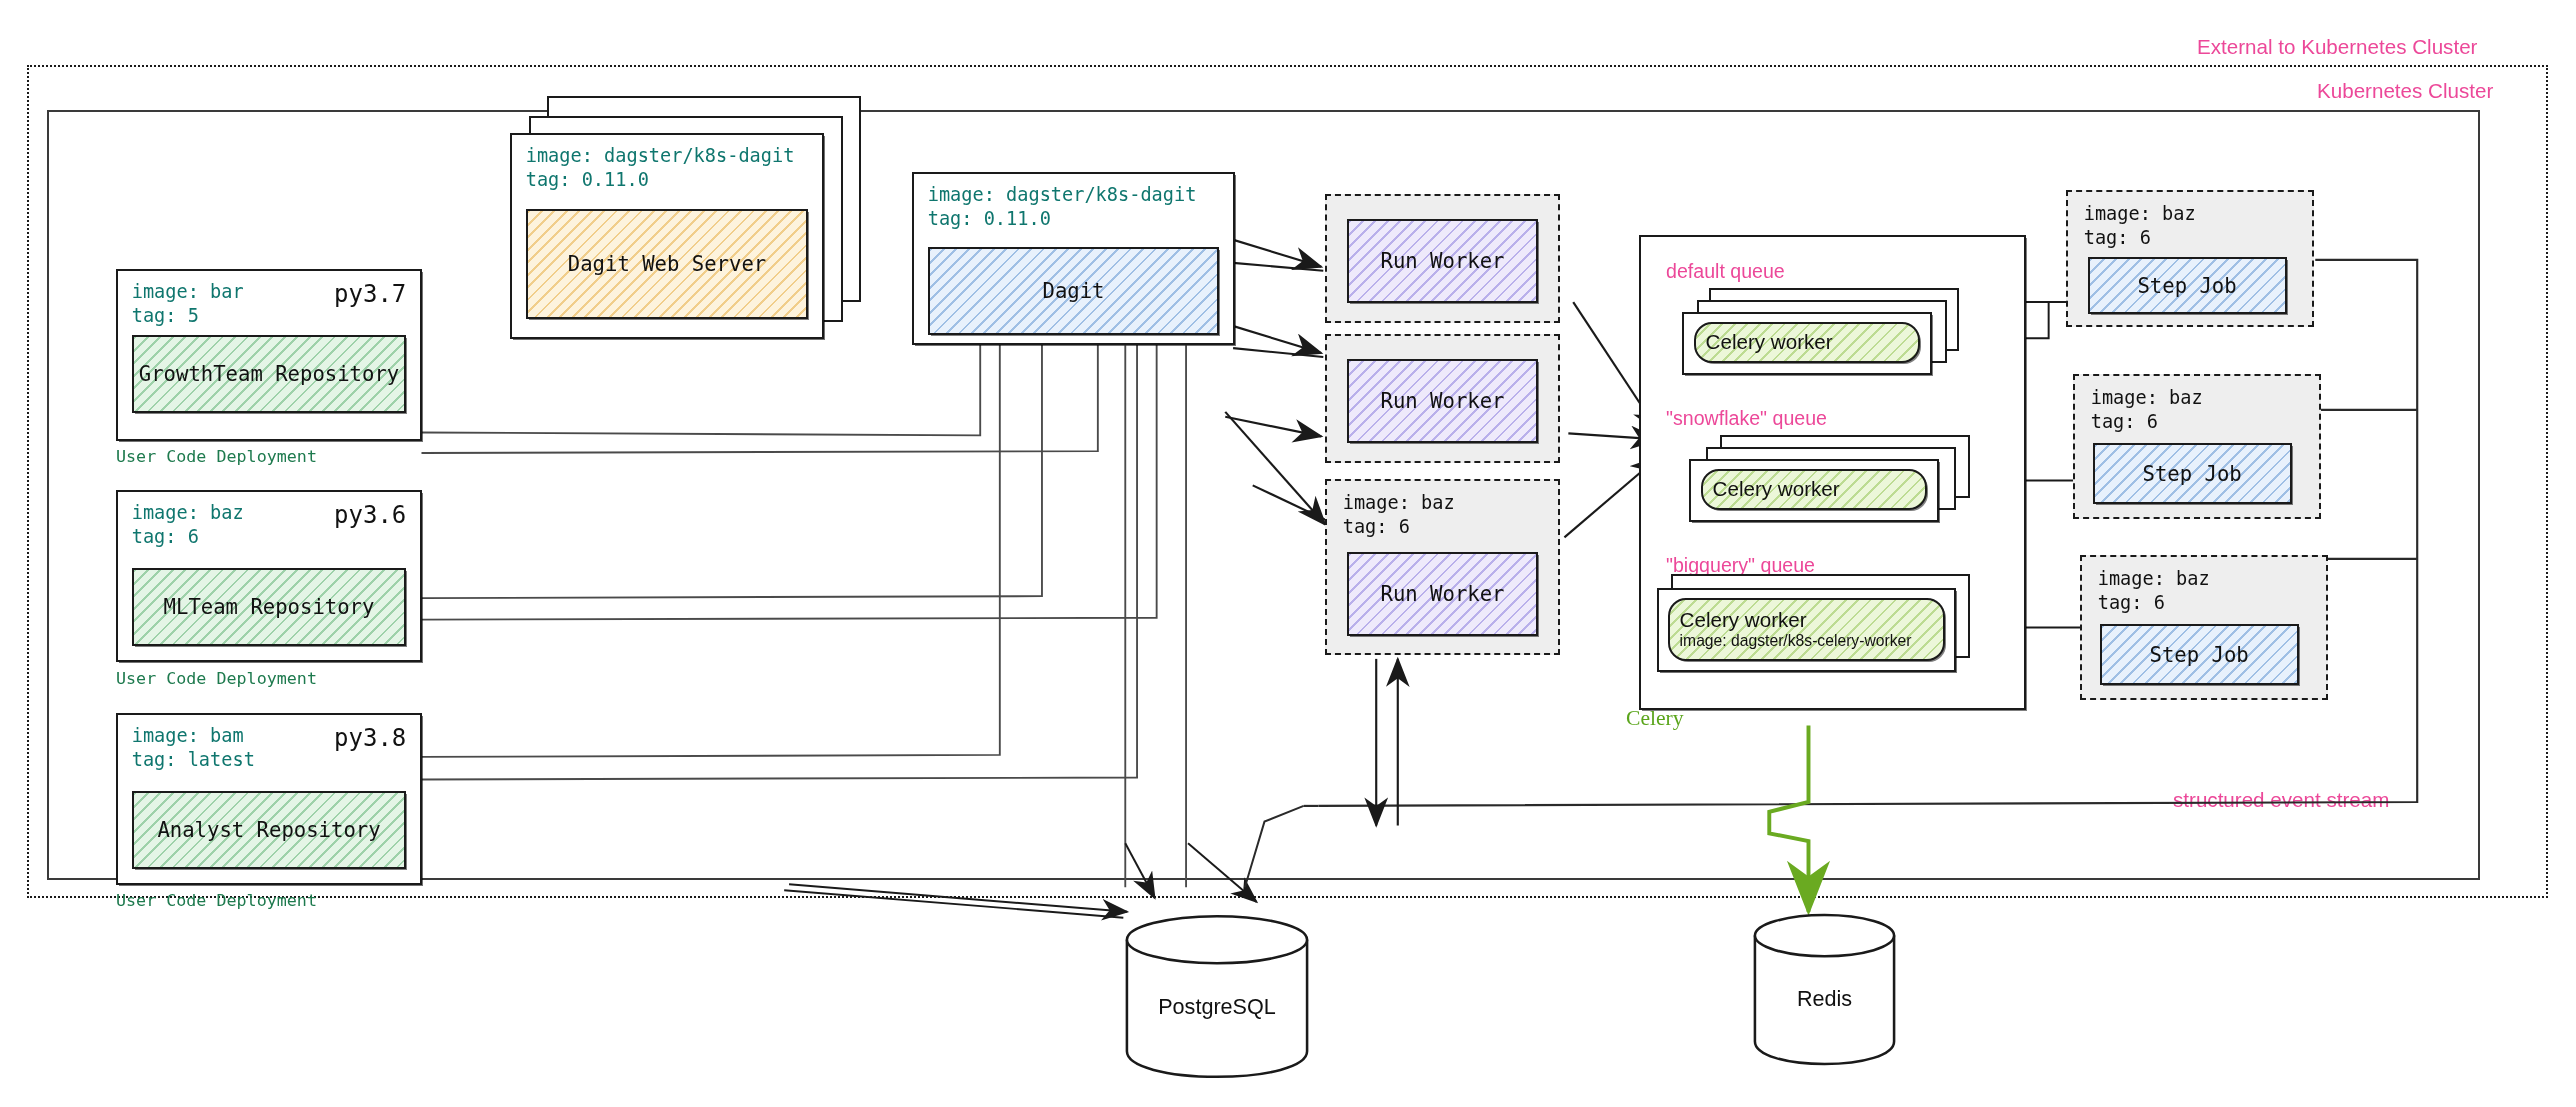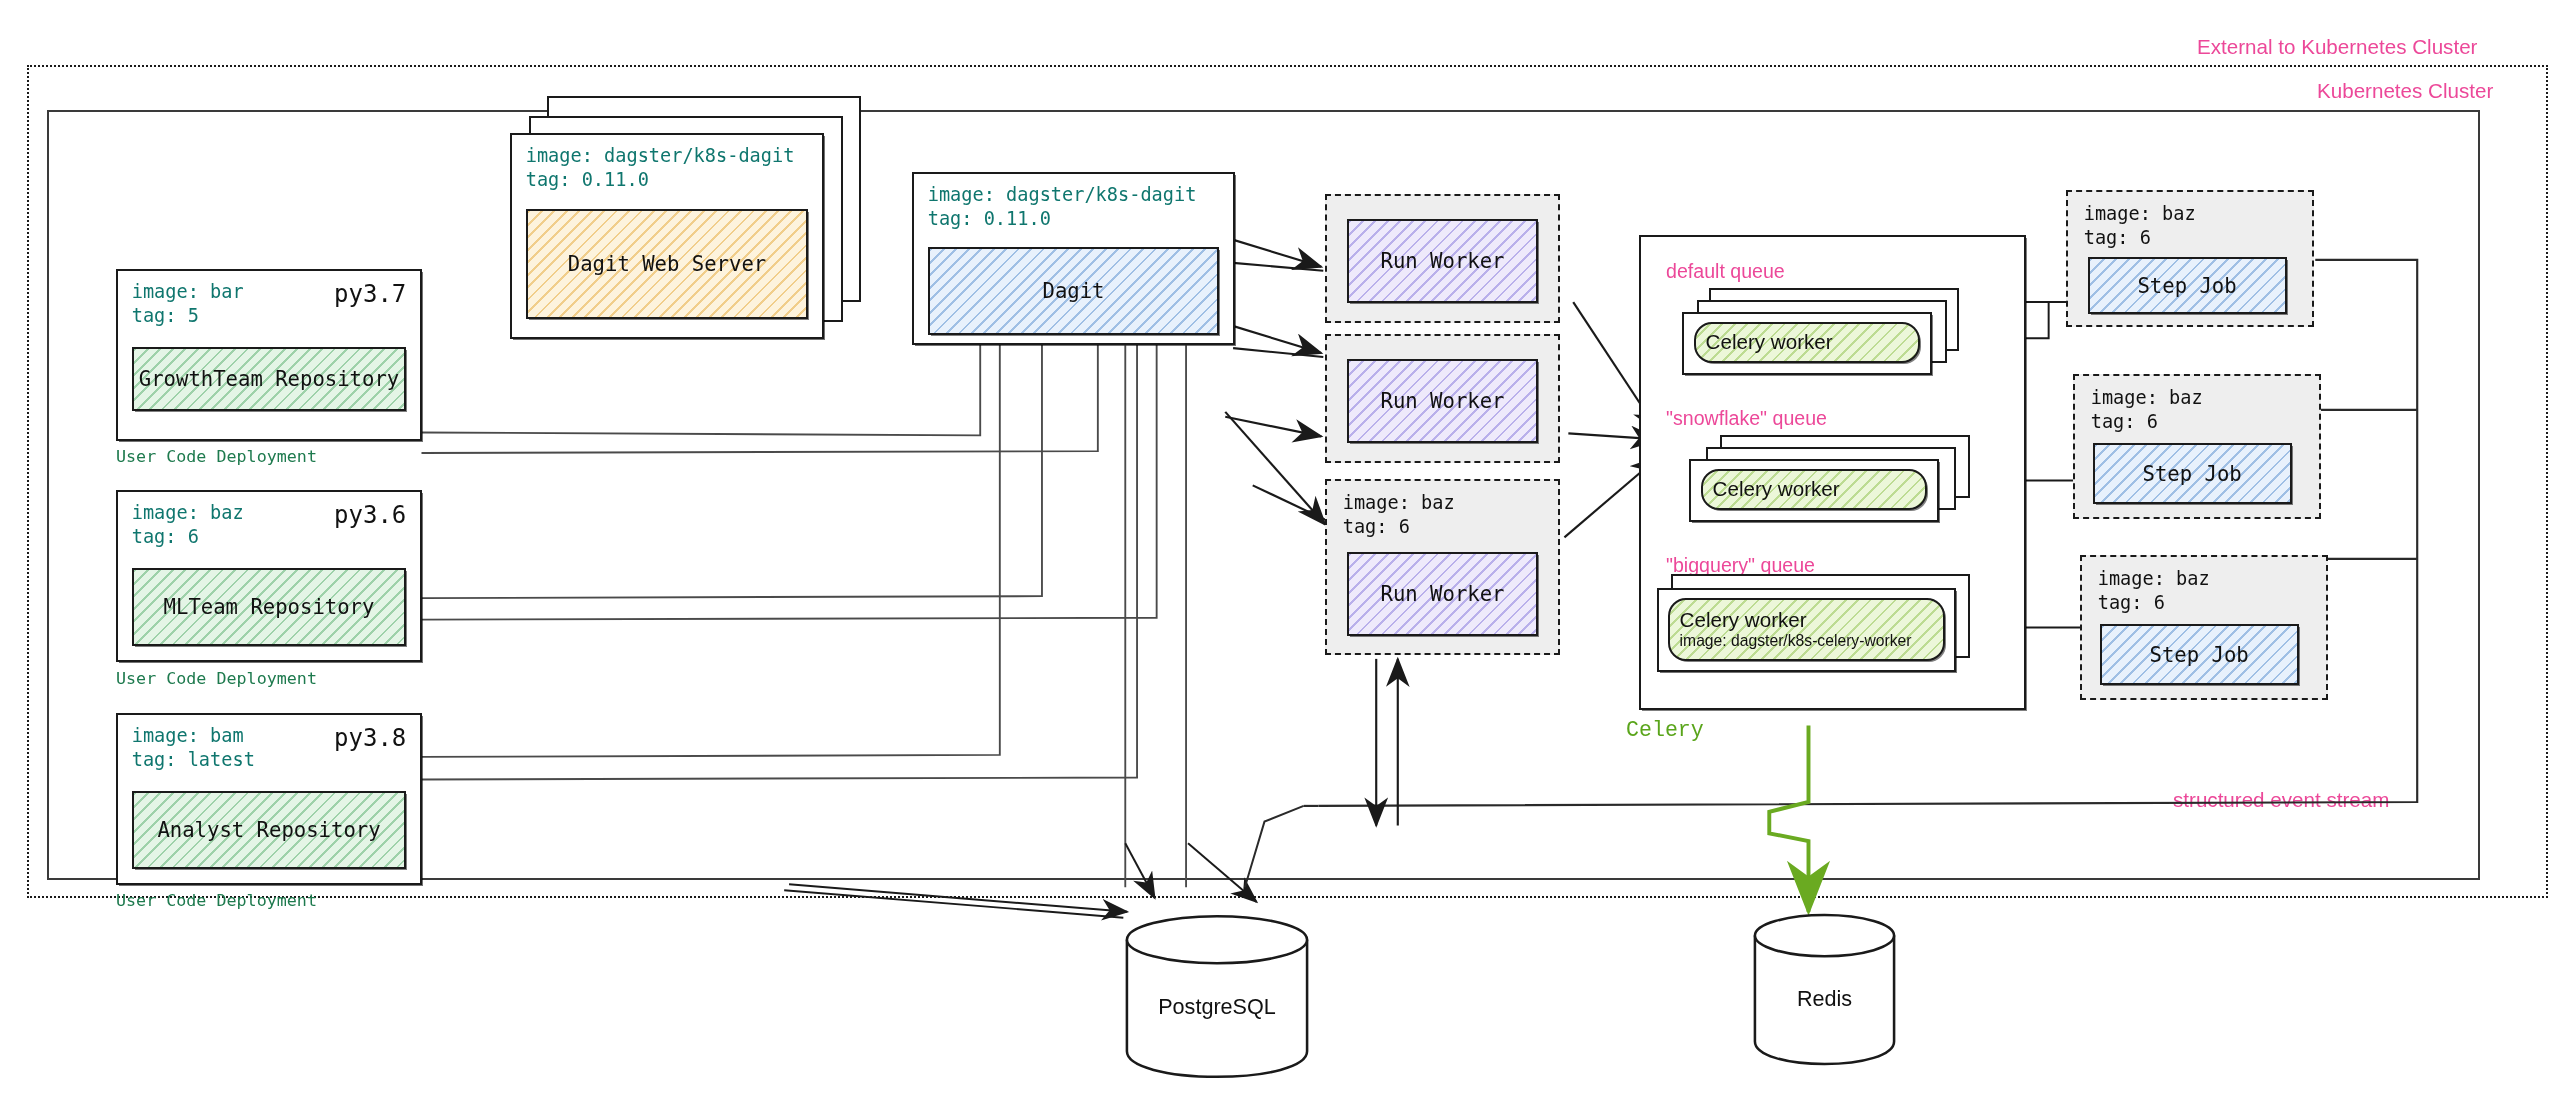--- a/index.html
+++ b/index.html
@@ -27,21 +27,21 @@
     background-image:repeating-linear-gradient(135deg,rgba(70,130,200,.45) 0 2px,transparent 2px 8.8px);}
   .hatch-purple{background:#eeeafb;
     background-image:repeating-linear-gradient(135deg,rgba(120,105,215,.45) 0 2px,transparent 2px 8.8px);}
   .hatch-ltgreen{background:#ecf7d9;
     background-image:repeating-linear-gradient(135deg,rgba(130,185,60,.45) 0 2px,transparent 2px 8.8px);border-radius:18px;}
 
   .caption{position:absolute;font-family:"DejaVu Sans Mono","Liberation Mono",monospace;
            font-size:16.7px;color:#1e7a4e;white-space:nowrap;}
   .sanslbl{position:absolute;font-family:"Liberation Sans",sans-serif;font-size:19.6px;color:#ec4899;white-space:nowrap;}
   .sanslbl.big{font-size:20.6px;}
-  .greenlbl{position:absolute;font-family:Liberation Mono, monospace;font-size:21.6px;color:#5aa51b;white-space:nowrap;margin-top:12px;}
+  .greenlbl{position:absolute;font-family:Liberation Serif, serif;font-size:21.6px;color:#5aa51b;white-space:nowrap;}
 
   
   .stackcopy{position:absolute;background:#fff;border:2.5px solid #1a1a1a;box-sizing:border-box;}
 
   
   .jobwrap{position:absolute;background:#eeeeee;border:2.9px dashed #1a1a1a;box-sizing:border-box;}
   .jobwrap .meta{font-family:"DejaVu Sans Mono","Liberation Mono",monospace;
                  font-size:18.6px;color:#111;line-height:1.28;padding:9.8px 0 0 15.7px;white-space:pre;}
 
   
@@ -145,21 +145,21 @@
     </g>
 
     <g stroke="#6aaa21" stroke-width="4" fill="none">
       <path d="M1845,740 L1845,818 L1805,828 L1805,850 L1845,858 L1845,930" marker-end="url(#argr)"></path>
     </g>
   </svg>
 
   <div class="pod" style="left:116px;top:269px;width:306px;height:172px;">
     <div class="meta"><span>image: bar</span><br><span>tag: 5</span></div>
     <div class="py">py3.7</div>
-    <div class="inner hatch-green" style="top:76px;height:64px;">
+    <div class="inner hatch-green" style="top:64px;height:78px;">
         <span>GrowthTeam Repository</span>
       </div>
   </div>
   <div class="caption" style="left:116px;top:446px;">User Code Deployment</div>
 
   <div class="pod" style="left:116px;top:490px;width:306px;height:172px;">
     <div class="meta"><span>image: baz</span><br><span>tag: 6</span></div>
     <div class="py">py3.6</div>
     <div class="inner hatch-green" style="top:76px;height:78px;">
         <span>MLTeam Repository</span>

